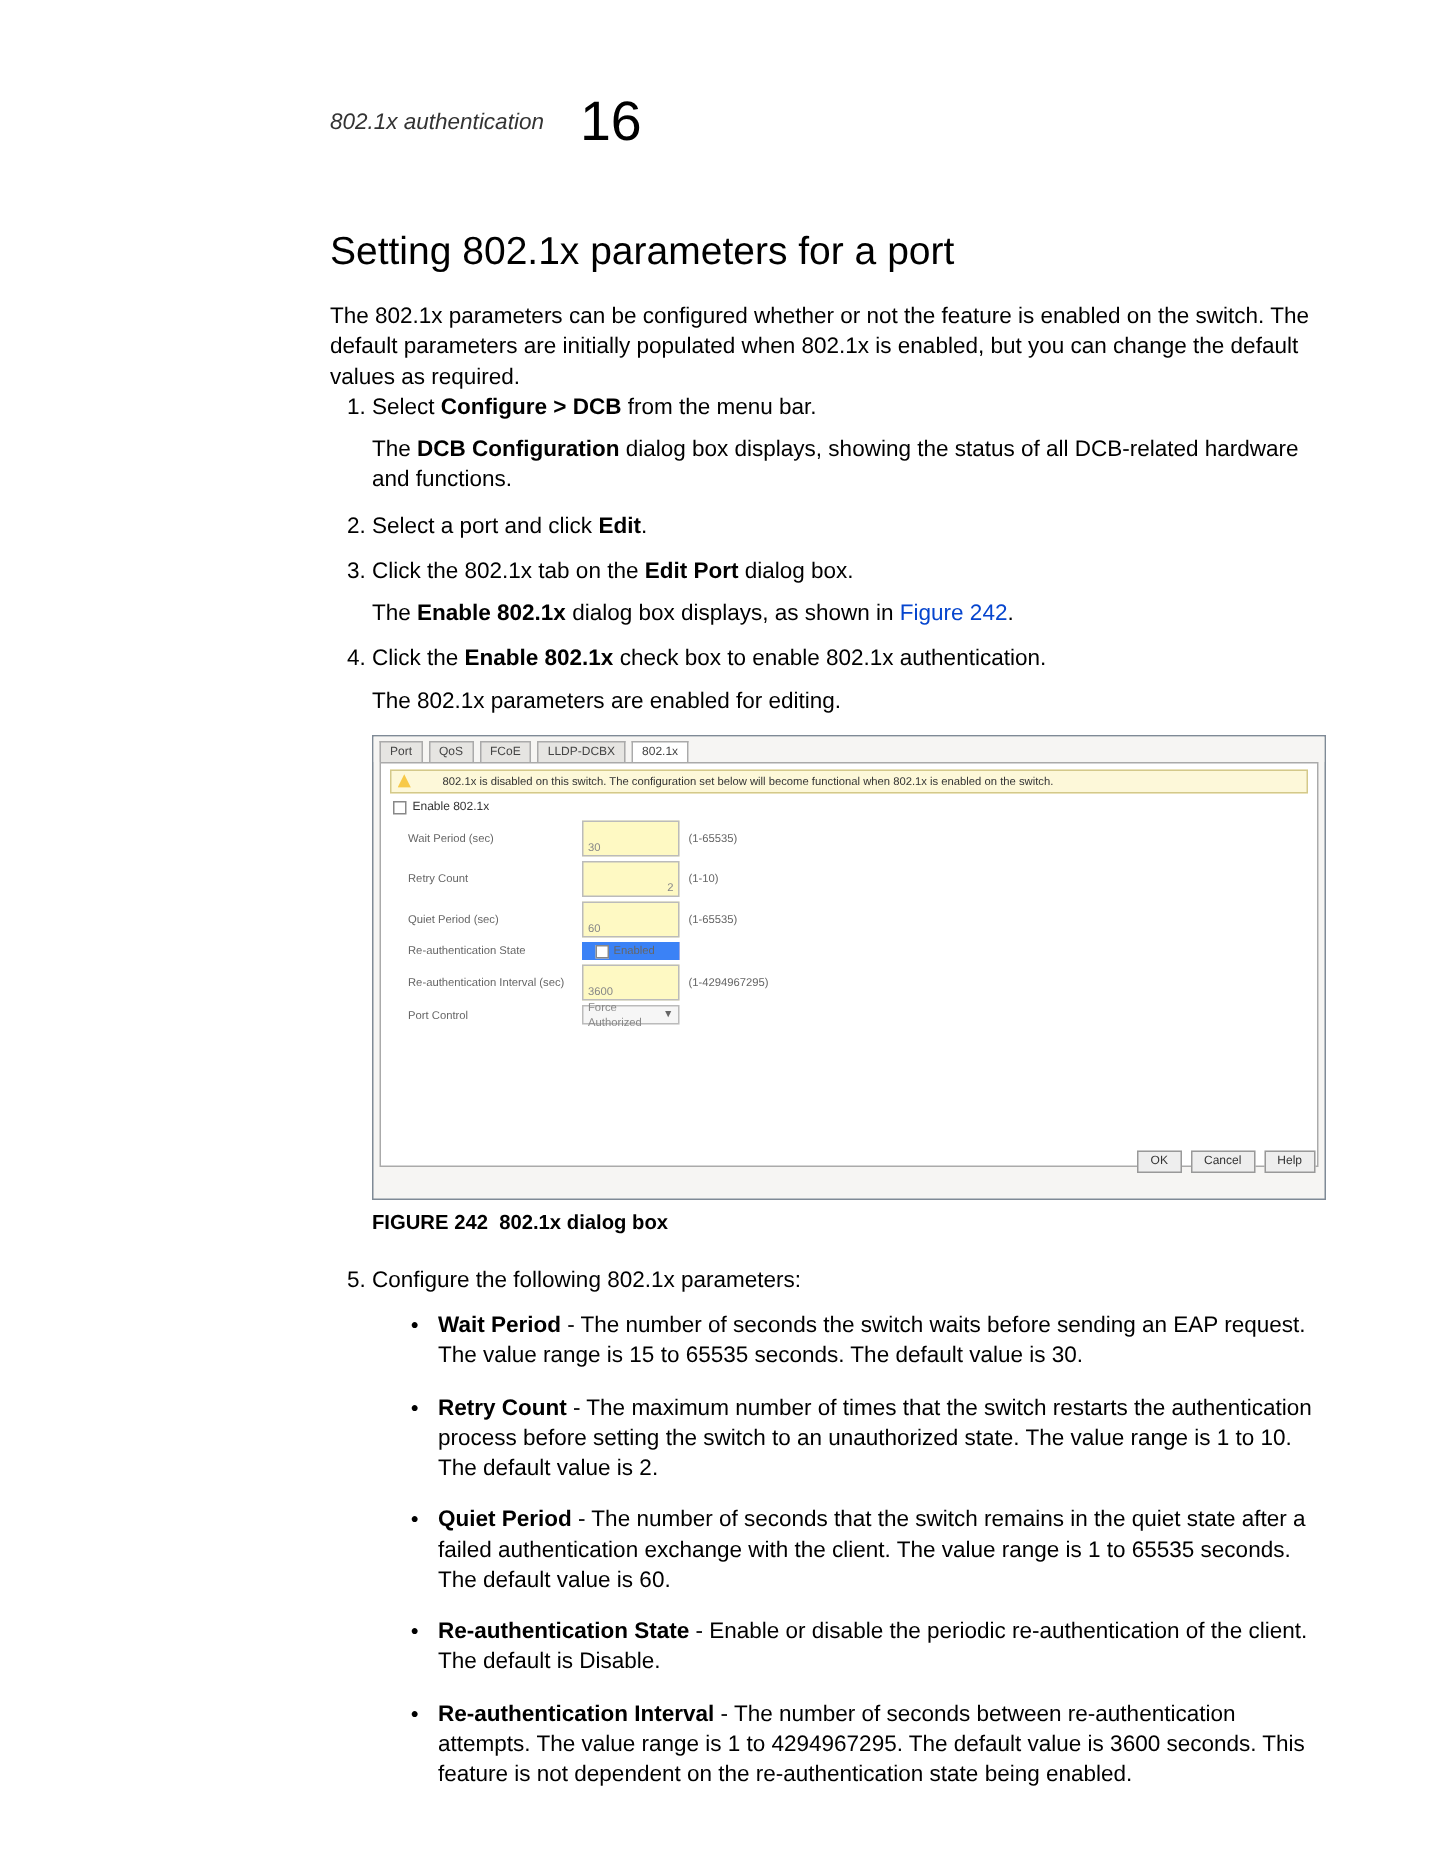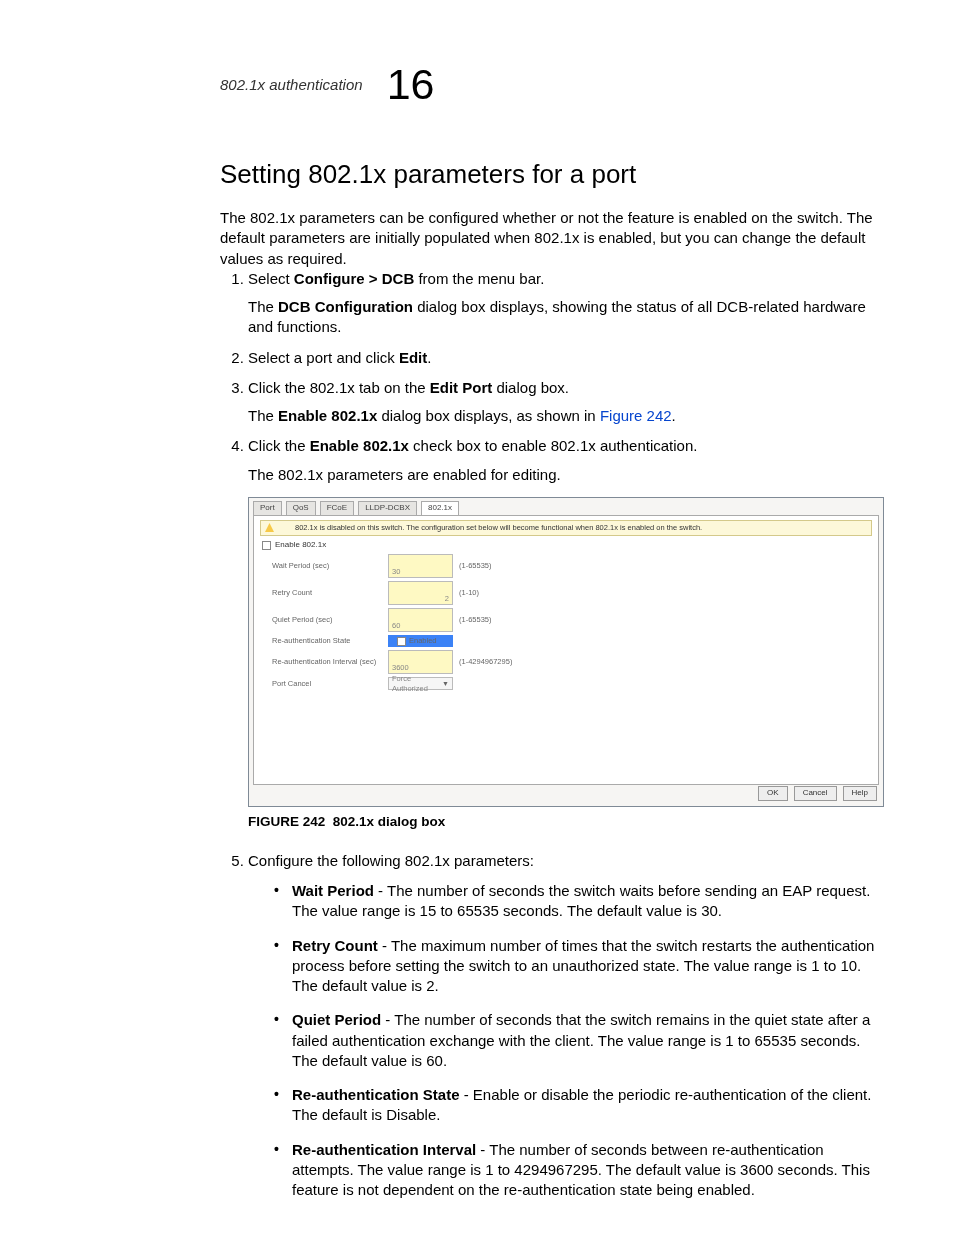--- a/index.html
+++ b/index.html
@@ -20,21 +20,21 @@
     align-items: center;
     gap: 24px;
     margin-bottom: 50px;
   }
   .header-label {
     font-size: 15px;
     font-style: italic;
     color: #333;
   }
   .chapter-num {
-    font-size: 43px;
+    font-size: 37px;
     font-weight: 400;
     color: #000;
   }
   .section-title {
     font-size: 26px;
     font-weight: 400;
     margin: 8px 0 18px 0;
   }
   .intro {
     font-size: 15px;
@@ -147,21 +147,21 @@
     border: 1px solid #bbb;
     background: #f6f6f6;
     height: 13px;
     display:flex; align-items:center; justify-content:flex-start;
     padding: 0 3px;
     color: #888;
   }
   .caret { font-size: 7px; color: #666; }
   .btn-row {
     position: absolute;
-    bottom: 5px; right: 6px;
+    bottom: 17px; right: 6px;
     display: flex; gap: 6px;
   }
   .btn {
     border: 1px solid #999;
     background: #eee;
     font-size: 8px;
     padding: 1px 8px;
   }
   .fig-caption {
     font-size: 13.5px;
@@ -258,21 +258,21 @@
             <div class="chk-inline">
                 <span class="chk"></span>
                 <span>Enabled</span>
               </div>
             <div></div>
 
             <div>Re-authentication Interval (sec)</div>
             <div class="fld">3600</div>
             <div>(1-4294967295)</div>
 
-            <div>Port Cancel</div>
+            <div>Port Control</div>
             <div class="sel">
                 <span>Force Authorized</span>
                 <span class="caret">▼</span>
               </div>
             <div></div>
           </div>
         </div>
         <div class="btn-row">
           <div class="btn">OK</div>
           <div class="btn">Cancel</div>

